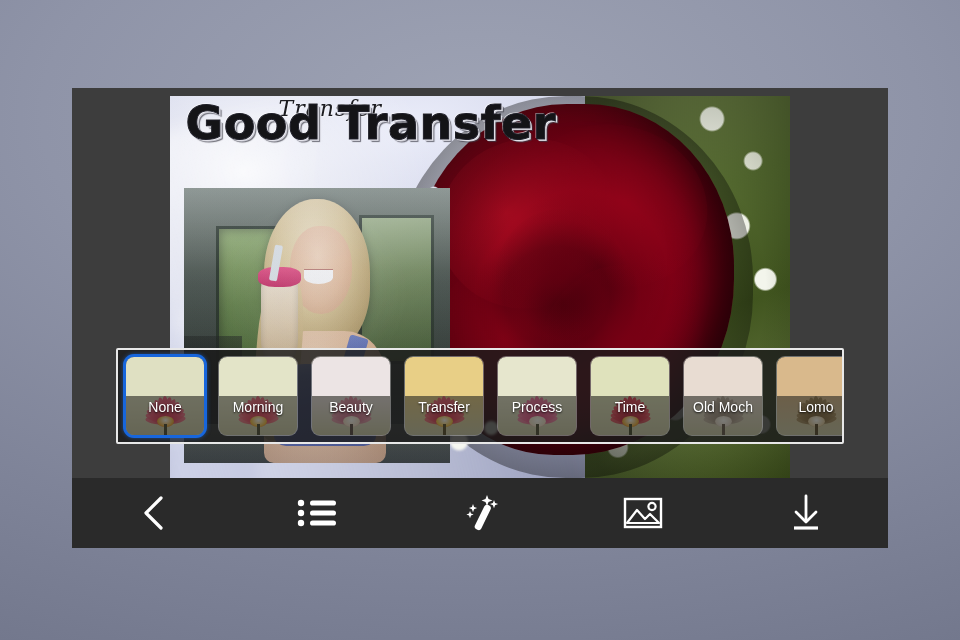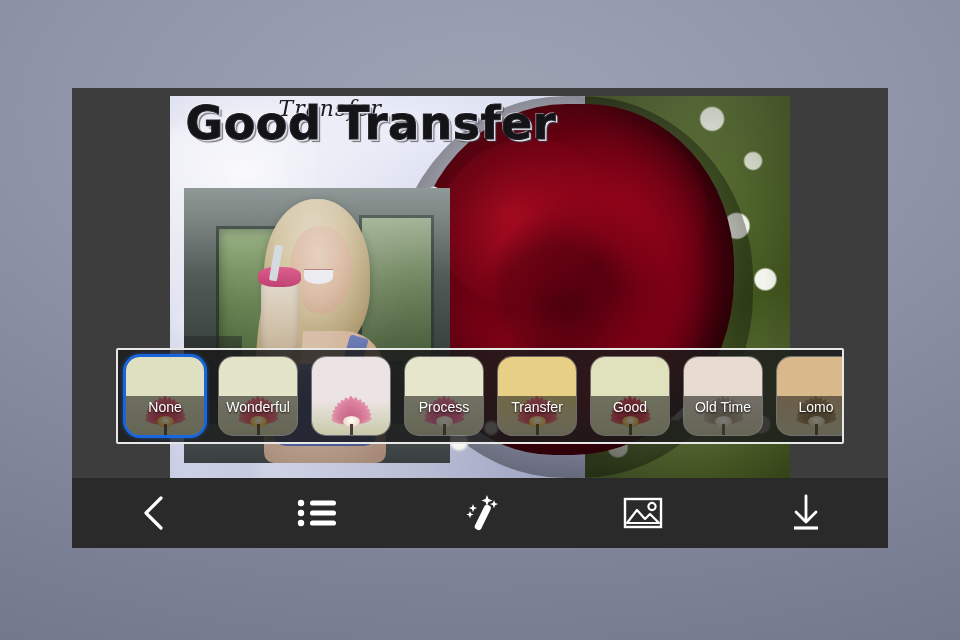--- a/index.html
+++ b/index.html
@@ -354,21 +354,21 @@
     display: flex;
     align-items: center;
     padding-left: 8px;
   }
   .thumb {
     position: relative;
     flex: 0 0 auto;
     width: 78px;
     height: 78px;
     margin-right: 15px;
-    border-radius: 14px;
+    border-radius: 8px;
     overflow: hidden;
     box-sizing: border-box;
     box-shadow: 0 0 0 1px rgba(255,255,255,0.35);
   }
   .thumb.selected {
     box-shadow: 0 0 0 3px #1766dd, 0 0 4px 3px rgba(30,110,225,0.55);
   }
   .thumb-img {
     position: absolute;
     inset: 0;
@@ -545,21 +545,21 @@
             <div class="pet" style="background: linear-gradient(rgb(244, 99, 127), rgb(220, 39, 72)); transform: rotate(33deg) scaleY(0.91); opacity: 0.93;"></div>
             <div class="pet" style="background: linear-gradient(rgb(244, 99, 127), rgb(220, 39, 72)); transform: rotate(44.5deg) scaleY(0.88); opacity: 0.9;"></div>
             <div class="pet" style="background: linear-gradient(rgb(244, 99, 127), rgb(220, 39, 72)); transform: rotate(56deg) scaleY(0.85); opacity: 0.88;"></div>
             <div class="pet" style="background: linear-gradient(rgb(244, 99, 127), rgb(220, 39, 72)); transform: rotate(67.5deg) scaleY(0.82); opacity: 0.85;"></div>
             <div class="pet" style="background: linear-gradient(rgb(244, 99, 127), rgb(220, 39, 72)); transform: rotate(79deg) scaleY(0.79); opacity: 0.83;"></div>
             <div class="daisy-core" style="background: radial-gradient(at 50% 40%, rgb(255, 255, 255) 0%, rgb(246, 185, 51) 65%, rgb(220, 39, 72) 100%);"></div>
             <div class="daisy-stem" style="background: rgb(61, 61, 40);"></div>
           </div>
         </div>
         <div class="thumb-label-band">
-          <span class="thumb-label">Wonderful</span>
+          <span class="thumb-label">Morning</span>
         </div>
       </div>
       <div class="thumb">
         <div class="thumb-img" style="background: linear-gradient(rgb(236, 228, 228) 0%, rgb(236, 228, 228) 55%, rgb(201, 201, 168) 100%);">
           <div class="daisy">
             <div class="pet" style="background: linear-gradient(rgb(228, 137, 166), rgb(191, 95, 132)); transform: rotate(-82deg) scaleY(0.78); opacity: 0.82;"></div>
             <div class="pet" style="background: linear-gradient(rgb(228, 137, 166), rgb(191, 95, 132)); transform: rotate(-70.5deg) scaleY(0.81); opacity: 0.85;"></div>
             <div class="pet" style="background: linear-gradient(rgb(228, 137, 166), rgb(191, 95, 132)); transform: rotate(-59deg) scaleY(0.84); opacity: 0.87;"></div>
             <div class="pet" style="background: linear-gradient(rgb(228, 137, 166), rgb(191, 95, 132)); transform: rotate(-47.5deg) scaleY(0.87); opacity: 0.9;"></div>
             <div class="pet" style="background: linear-gradient(rgb(228, 137, 166), rgb(191, 95, 132)); transform: rotate(-36deg) scaleY(0.9); opacity: 0.92;"></div>
@@ -570,20 +570,49 @@
             <div class="pet" style="background: linear-gradient(rgb(228, 137, 166), rgb(191, 95, 132)); transform: rotate(21.5deg) scaleY(0.94); opacity: 0.95;"></div>
             <div class="pet" style="background: linear-gradient(rgb(228, 137, 166), rgb(191, 95, 132)); transform: rotate(33deg) scaleY(0.91); opacity: 0.93;"></div>
             <div class="pet" style="background: linear-gradient(rgb(228, 137, 166), rgb(191, 95, 132)); transform: rotate(44.5deg) scaleY(0.88); opacity: 0.9;"></div>
             <div class="pet" style="background: linear-gradient(rgb(228, 137, 166), rgb(191, 95, 132)); transform: rotate(56deg) scaleY(0.85); opacity: 0.88;"></div>
             <div class="pet" style="background: linear-gradient(rgb(228, 137, 166), rgb(191, 95, 132)); transform: rotate(67.5deg) scaleY(0.82); opacity: 0.85;"></div>
             <div class="pet" style="background: linear-gradient(rgb(228, 137, 166), rgb(191, 95, 132)); transform: rotate(79deg) scaleY(0.79); opacity: 0.83;"></div>
             <div class="daisy-core" style="background: radial-gradient(at 50% 40%, rgb(255, 255, 255) 0%, rgb(240, 220, 200) 65%, rgb(191, 95, 132) 100%);"></div>
             <div class="daisy-stem" style="background: rgb(74, 60, 60);"></div>
           </div>
         </div>
+        <div class="thumb-label-band">
+          <span class="thumb-label">Beauty</span>
+        </div>
+      </div>
+      <div class="thumb">
+        <div class="thumb-img" style="background: linear-gradient(rgb(232, 207, 134) 0%, rgb(232, 207, 134) 55%, rgb(201, 201, 168) 100%);">
+          <div class="daisy">
+            <div class="pet" style="background: linear-gradient(rgb(239, 85, 112), rgb(207, 27, 60)); transform: rotate(-82deg) scaleY(0.78); opacity: 0.82;"></div>
+            <div class="pet" style="background: linear-gradient(rgb(239, 85, 112), rgb(207, 27, 60)); transform: rotate(-70.5deg) scaleY(0.81); opacity: 0.85;"></div>
+            <div class="pet" style="background: linear-gradient(rgb(239, 85, 112), rgb(207, 27, 60)); transform: rotate(-59deg) scaleY(0.84); opacity: 0.87;"></div>
+            <div class="pet" style="background: linear-gradient(rgb(239, 85, 112), rgb(207, 27, 60)); transform: rotate(-47.5deg) scaleY(0.87); opacity: 0.9;"></div>
+            <div class="pet" style="background: linear-gradient(rgb(239, 85, 112), rgb(207, 27, 60)); transform: rotate(-36deg) scaleY(0.9); opacity: 0.92;"></div>
+            <div class="pet" style="background: linear-gradient(rgb(239, 85, 112), rgb(207, 27, 60)); transform: rotate(-24.5deg) scaleY(0.93); opacity: 0.95;"></div>
+            <div class="pet" style="background: linear-gradient(rgb(239, 85, 112), rgb(207, 27, 60)); transform: rotate(-13deg) scaleY(0.97); opacity: 0.97;"></div>
+            <div class="pet" style="background: linear-gradient(rgb(239, 85, 112), rgb(207, 27, 60)); transform: rotate(-1.5deg) scaleY(1); opacity: 1;"></div>
+            <div class="pet" style="background: linear-gradient(rgb(239, 85, 112), rgb(207, 27, 60)); transform: rotate(10deg) scaleY(0.97); opacity: 0.98;"></div>
+            <div class="pet" style="background: linear-gradient(rgb(239, 85, 112), rgb(207, 27, 60)); transform: rotate(21.5deg) scaleY(0.94); opacity: 0.95;"></div>
+            <div class="pet" style="background: linear-gradient(rgb(239, 85, 112), rgb(207, 27, 60)); transform: rotate(33deg) scaleY(0.91); opacity: 0.93;"></div>
+            <div class="pet" style="background: linear-gradient(rgb(239, 85, 112), rgb(207, 27, 60)); transform: rotate(44.5deg) scaleY(0.88); opacity: 0.9;"></div>
+            <div class="pet" style="background: linear-gradient(rgb(239, 85, 112), rgb(207, 27, 60)); transform: rotate(56deg) scaleY(0.85); opacity: 0.88;"></div>
+            <div class="pet" style="background: linear-gradient(rgb(239, 85, 112), rgb(207, 27, 60)); transform: rotate(67.5deg) scaleY(0.82); opacity: 0.85;"></div>
+            <div class="pet" style="background: linear-gradient(rgb(239, 85, 112), rgb(207, 27, 60)); transform: rotate(79deg) scaleY(0.79); opacity: 0.83;"></div>
+            <div class="daisy-core" style="background: radial-gradient(at 50% 40%, rgb(255, 255, 255) 0%, rgb(246, 194, 58) 65%, rgb(207, 27, 60) 100%);"></div>
+            <div class="daisy-stem" style="background: rgb(74, 63, 30);"></div>
+          </div>
+        </div>
+        <div class="thumb-label-band">
+          <span class="thumb-label">Transfer</span>
+        </div>
       </div>
       <div class="thumb">
         <div class="thumb-img" style="background: linear-gradient(rgb(230, 230, 205) 0%, rgb(230, 230, 205) 55%, rgb(201, 201, 168) 100%);">
           <div class="daisy">
             <div class="pet" style="background: linear-gradient(rgb(244, 106, 160), rgb(216, 58, 120)); transform: rotate(-82deg) scaleY(0.78); opacity: 0.82;"></div>
             <div class="pet" style="background: linear-gradient(rgb(244, 106, 160), rgb(216, 58, 120)); transform: rotate(-70.5deg) scaleY(0.81); opacity: 0.85;"></div>
             <div class="pet" style="background: linear-gradient(rgb(244, 106, 160), rgb(216, 58, 120)); transform: rotate(-59deg) scaleY(0.84); opacity: 0.87;"></div>
             <div class="pet" style="background: linear-gradient(rgb(244, 106, 160), rgb(216, 58, 120)); transform: rotate(-47.5deg) scaleY(0.87); opacity: 0.9;"></div>
             <div class="pet" style="background: linear-gradient(rgb(244, 106, 160), rgb(216, 58, 120)); transform: rotate(-36deg) scaleY(0.9); opacity: 0.92;"></div>
             <div class="pet" style="background: linear-gradient(rgb(244, 106, 160), rgb(216, 58, 120)); transform: rotate(-24.5deg) scaleY(0.93); opacity: 0.95;"></div>
@@ -598,46 +627,20 @@
             <div class="pet" style="background: linear-gradient(rgb(244, 106, 160), rgb(216, 58, 120)); transform: rotate(79deg) scaleY(0.79); opacity: 0.83;"></div>
             <div class="daisy-core" style="background: radial-gradient(at 50% 40%, rgb(255, 255, 255) 0%, rgb(242, 228, 204) 65%, rgb(216, 58, 120) 100%);"></div>
             <div class="daisy-stem" style="background: rgb(63, 63, 44);"></div>
           </div>
         </div>
         <div class="thumb-label-band">
           <span class="thumb-label">Process</span>
         </div>
       </div>
       <div class="thumb">
-        <div class="thumb-img" style="background: linear-gradient(rgb(232, 207, 134) 0%, rgb(232, 207, 134) 55%, rgb(201, 201, 168) 100%);">
-          <div class="daisy">
-            <div class="pet" style="background: linear-gradient(rgb(239, 85, 112), rgb(207, 27, 60)); transform: rotate(-82deg) scaleY(0.78); opacity: 0.82;"></div>
-            <div class="pet" style="background: linear-gradient(rgb(239, 85, 112), rgb(207, 27, 60)); transform: rotate(-70.5deg) scaleY(0.81); opacity: 0.85;"></div>
-            <div class="pet" style="background: linear-gradient(rgb(239, 85, 112), rgb(207, 27, 60)); transform: rotate(-59deg) scaleY(0.84); opacity: 0.87;"></div>
-            <div class="pet" style="background: linear-gradient(rgb(239, 85, 112), rgb(207, 27, 60)); transform: rotate(-47.5deg) scaleY(0.87); opacity: 0.9;"></div>
-            <div class="pet" style="background: linear-gradient(rgb(239, 85, 112), rgb(207, 27, 60)); transform: rotate(-36deg) scaleY(0.9); opacity: 0.92;"></div>
-            <div class="pet" style="background: linear-gradient(rgb(239, 85, 112), rgb(207, 27, 60)); transform: rotate(-24.5deg) scaleY(0.93); opacity: 0.95;"></div>
-            <div class="pet" style="background: linear-gradient(rgb(239, 85, 112), rgb(207, 27, 60)); transform: rotate(-13deg) scaleY(0.97); opacity: 0.97;"></div>
-            <div class="pet" style="background: linear-gradient(rgb(239, 85, 112), rgb(207, 27, 60)); transform: rotate(-1.5deg) scaleY(1); opacity: 1;"></div>
-            <div class="pet" style="background: linear-gradient(rgb(239, 85, 112), rgb(207, 27, 60)); transform: rotate(10deg) scaleY(0.97); opacity: 0.98;"></div>
-            <div class="pet" style="background: linear-gradient(rgb(239, 85, 112), rgb(207, 27, 60)); transform: rotate(21.5deg) scaleY(0.94); opacity: 0.95;"></div>
-            <div class="pet" style="background: linear-gradient(rgb(239, 85, 112), rgb(207, 27, 60)); transform: rotate(33deg) scaleY(0.91); opacity: 0.93;"></div>
-            <div class="pet" style="background: linear-gradient(rgb(239, 85, 112), rgb(207, 27, 60)); transform: rotate(44.5deg) scaleY(0.88); opacity: 0.9;"></div>
-            <div class="pet" style="background: linear-gradient(rgb(239, 85, 112), rgb(207, 27, 60)); transform: rotate(56deg) scaleY(0.85); opacity: 0.88;"></div>
-            <div class="pet" style="background: linear-gradient(rgb(239, 85, 112), rgb(207, 27, 60)); transform: rotate(67.5deg) scaleY(0.82); opacity: 0.85;"></div>
-            <div class="pet" style="background: linear-gradient(rgb(239, 85, 112), rgb(207, 27, 60)); transform: rotate(79deg) scaleY(0.79); opacity: 0.83;"></div>
-            <div class="daisy-core" style="background: radial-gradient(at 50% 40%, rgb(255, 255, 255) 0%, rgb(246, 194, 58) 65%, rgb(207, 27, 60) 100%);"></div>
-            <div class="daisy-stem" style="background: rgb(74, 63, 30);"></div>
-          </div>
-        </div>
-        <div class="thumb-label-band">
-          <span class="thumb-label">Transfer</span>
-        </div>
-      </div>
-      <div class="thumb">
         <div class="thumb-img" style="background: linear-gradient(rgb(223, 226, 188) 0%, rgb(223, 226, 188) 55%, rgb(201, 201, 168) 100%);">
           <div class="daisy">
             <div class="pet" style="background: linear-gradient(rgb(232, 50, 78), rgb(168, 15, 44)); transform: rotate(-82deg) scaleY(0.78); opacity: 0.82;"></div>
             <div class="pet" style="background: linear-gradient(rgb(232, 50, 78), rgb(168, 15, 44)); transform: rotate(-70.5deg) scaleY(0.81); opacity: 0.85;"></div>
             <div class="pet" style="background: linear-gradient(rgb(232, 50, 78), rgb(168, 15, 44)); transform: rotate(-59deg) scaleY(0.84); opacity: 0.87;"></div>
             <div class="pet" style="background: linear-gradient(rgb(232, 50, 78), rgb(168, 15, 44)); transform: rotate(-47.5deg) scaleY(0.87); opacity: 0.9;"></div>
             <div class="pet" style="background: linear-gradient(rgb(232, 50, 78), rgb(168, 15, 44)); transform: rotate(-36deg) scaleY(0.9); opacity: 0.92;"></div>
             <div class="pet" style="background: linear-gradient(rgb(232, 50, 78), rgb(168, 15, 44)); transform: rotate(-24.5deg) scaleY(0.93); opacity: 0.95;"></div>
             <div class="pet" style="background: linear-gradient(rgb(232, 50, 78), rgb(168, 15, 44)); transform: rotate(-13deg) scaleY(0.97); opacity: 0.97;"></div>
             <div class="pet" style="background: linear-gradient(rgb(232, 50, 78), rgb(168, 15, 44)); transform: rotate(-1.5deg) scaleY(1); opacity: 1;"></div>
@@ -646,21 +649,21 @@
             <div class="pet" style="background: linear-gradient(rgb(232, 50, 78), rgb(168, 15, 44)); transform: rotate(33deg) scaleY(0.91); opacity: 0.93;"></div>
             <div class="pet" style="background: linear-gradient(rgb(232, 50, 78), rgb(168, 15, 44)); transform: rotate(44.5deg) scaleY(0.88); opacity: 0.9;"></div>
             <div class="pet" style="background: linear-gradient(rgb(232, 50, 78), rgb(168, 15, 44)); transform: rotate(56deg) scaleY(0.85); opacity: 0.88;"></div>
             <div class="pet" style="background: linear-gradient(rgb(232, 50, 78), rgb(168, 15, 44)); transform: rotate(67.5deg) scaleY(0.82); opacity: 0.85;"></div>
             <div class="pet" style="background: linear-gradient(rgb(232, 50, 78), rgb(168, 15, 44)); transform: rotate(79deg) scaleY(0.79); opacity: 0.83;"></div>
             <div class="daisy-core" style="background: radial-gradient(at 50% 40%, rgb(255, 255, 255) 0%, rgb(240, 168, 44) 65%, rgb(168, 15, 44) 100%);"></div>
             <div class="daisy-stem" style="background: rgb(50, 55, 31);"></div>
           </div>
         </div>
         <div class="thumb-label-band">
-          <span class="thumb-label">Good</span>
+          <span class="thumb-label">Time</span>
         </div>
       </div>
       <div class="thumb">
         <div class="thumb-img" style="background: linear-gradient(rgb(232, 220, 210) 0%, rgb(232, 220, 210) 55%, rgb(201, 201, 168) 100%);">
           <div class="daisy">
             <div class="pet" style="background: linear-gradient(rgb(185, 169, 158), rgb(142, 126, 114)); transform: rotate(-82deg) scaleY(0.78); opacity: 0.82;"></div>
             <div class="pet" style="background: linear-gradient(rgb(185, 169, 158), rgb(142, 126, 114)); transform: rotate(-70.5deg) scaleY(0.81); opacity: 0.85;"></div>
             <div class="pet" style="background: linear-gradient(rgb(185, 169, 158), rgb(142, 126, 114)); transform: rotate(-59deg) scaleY(0.84); opacity: 0.87;"></div>
             <div class="pet" style="background: linear-gradient(rgb(185, 169, 158), rgb(142, 126, 114)); transform: rotate(-47.5deg) scaleY(0.87); opacity: 0.9;"></div>
             <div class="pet" style="background: linear-gradient(rgb(185, 169, 158), rgb(142, 126, 114)); transform: rotate(-36deg) scaleY(0.9); opacity: 0.92;"></div>
@@ -672,21 +675,21 @@
             <div class="pet" style="background: linear-gradient(rgb(185, 169, 158), rgb(142, 126, 114)); transform: rotate(33deg) scaleY(0.91); opacity: 0.93;"></div>
             <div class="pet" style="background: linear-gradient(rgb(185, 169, 158), rgb(142, 126, 114)); transform: rotate(44.5deg) scaleY(0.88); opacity: 0.9;"></div>
             <div class="pet" style="background: linear-gradient(rgb(185, 169, 158), rgb(142, 126, 114)); transform: rotate(56deg) scaleY(0.85); opacity: 0.88;"></div>
             <div class="pet" style="background: linear-gradient(rgb(185, 169, 158), rgb(142, 126, 114)); transform: rotate(67.5deg) scaleY(0.82); opacity: 0.85;"></div>
             <div class="pet" style="background: linear-gradient(rgb(185, 169, 158), rgb(142, 126, 114)); transform: rotate(79deg) scaleY(0.79); opacity: 0.83;"></div>
             <div class="daisy-core" style="background: radial-gradient(at 50% 40%, rgb(255, 255, 255) 0%, rgb(228, 216, 204) 65%, rgb(142, 126, 114) 100%);"></div>
             <div class="daisy-stem" style="background: rgb(90, 76, 66);"></div>
           </div>
         </div>
         <div class="thumb-label-band">
-          <span class="thumb-label">Old Time</span>
+          <span class="thumb-label">Old Moch</span>
         </div>
       </div>
       <div class="thumb">
         <div class="thumb-img" style="background: linear-gradient(rgb(217, 185, 140) 0%, rgb(217, 185, 140) 55%, rgb(201, 201, 168) 100%);">
           <div class="daisy">
             <div class="pet" style="background: linear-gradient(rgb(154, 124, 78), rgb(109, 83, 48)); transform: rotate(-82deg) scaleY(0.78); opacity: 0.82;"></div>
             <div class="pet" style="background: linear-gradient(rgb(154, 124, 78), rgb(109, 83, 48)); transform: rotate(-70.5deg) scaleY(0.81); opacity: 0.85;"></div>
             <div class="pet" style="background: linear-gradient(rgb(154, 124, 78), rgb(109, 83, 48)); transform: rotate(-59deg) scaleY(0.84); opacity: 0.87;"></div>
             <div class="pet" style="background: linear-gradient(rgb(154, 124, 78), rgb(109, 83, 48)); transform: rotate(-47.5deg) scaleY(0.87); opacity: 0.9;"></div>
             <div class="pet" style="background: linear-gradient(rgb(154, 124, 78), rgb(109, 83, 48)); transform: rotate(-36deg) scaleY(0.9); opacity: 0.92;"></div>

